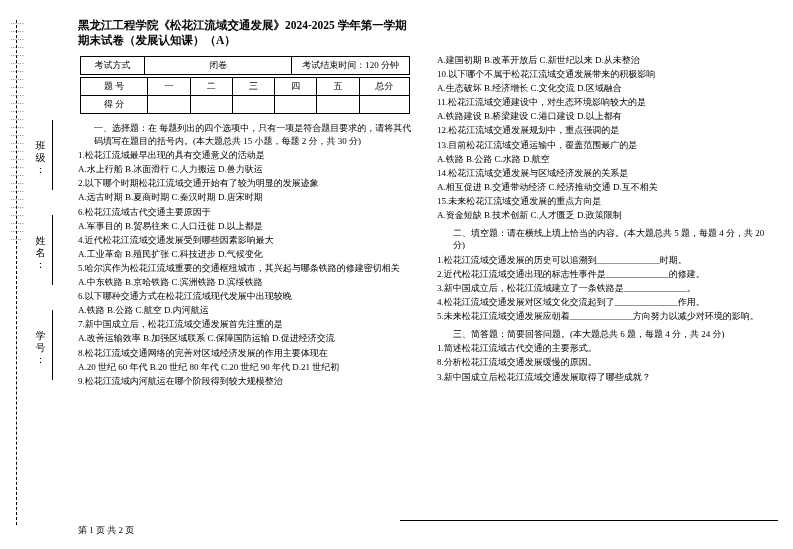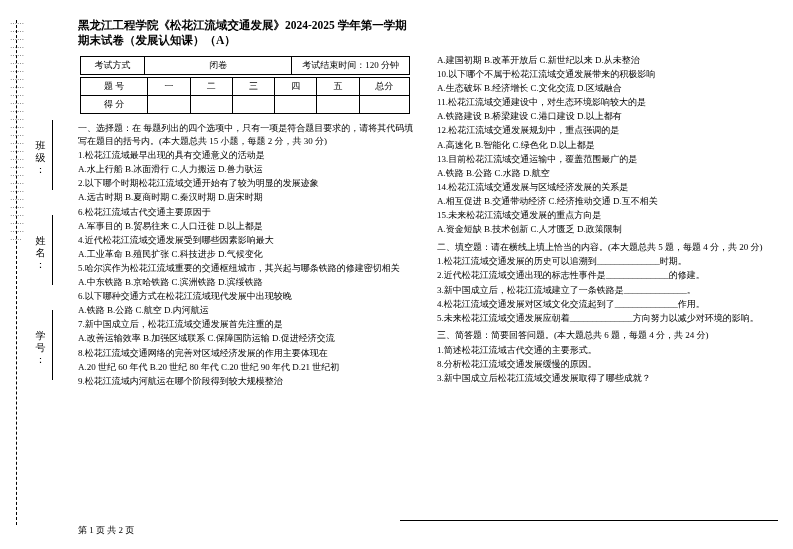--- a/index.html
+++ b/index.html
@@ -114,21 +114,21 @@
   .score-head td { height: 17px; }
   .sc-label { width: 62px; }
   .sc-num { width: 37px; }
   .sc-total { width: 45px; }
 
   p.para {
     margin: 0 0 1.5px 0;
     text-indent: 0;
   }
   p.sect {
-    margin: 5px 0 2px 0;
+    margin: 5px 0 2px 16px;
     text-indent: 0;
   }
   .footer {
     position: absolute;
     left: 78px;
     top: 524px;
     width: 700px;
     text-align: left;
     font-size: 9px;
   }
@@ -233,21 +233,20 @@
         <p class="para">9.松花江流域内河航运在哪个阶段得到较大规模整治</p>
       </div>
 
       <div class="col col-right">
         <p class="para">A.建国初期 B.改革开放后 C.新世纪以来 D.从未整治</p>
         <p class="para">10.以下哪个不属于松花江流域交通发展带来的积极影响</p>
         <p class="para">A.生态破坏 B.经济增长 C.文化交流 D.区域融合</p>
         <p class="para">11.松花江流域交通建设中，对生态环境影响较大的是</p>
         <p class="para">A.铁路建设 B.桥梁建设 C.港口建设 D.以上都有</p>
         <p class="para">12.松花江流域交通发展规划中，重点强调的是</p>
-        <p class="para">A.高速化 B.智能化 C.绿色化 D.以上都是</p>
         <p class="para">13.目前松花江流域交通运输中，覆盖范围最广的是</p>
         <p class="para">A.铁路 B.公路 C.水路 D.航空</p>
         <p class="para">14.松花江流域交通发展与区域经济发展的关系是</p>
         <p class="para">A.相互促进 B.交通带动经济 C.经济推动交通 D.互不相关</p>
         <p class="para">15.未来松花江流域交通发展的重点方向是</p>
         <p class="para">A.资金短缺 B.技术创新 C.人才匮乏 D.政策限制</p>
 
         <p class="sect">二、填空题：请在横线上填上恰当的内容。(本大题总共 5 题，每题 4 分，共 20 分)</p>
         <p class="para">1.松花江流域交通发展的历史可以追溯到______________时期。</p>
         <p class="para">2.近代松花江流域交通出现的标志性事件是______________的修建。</p>

